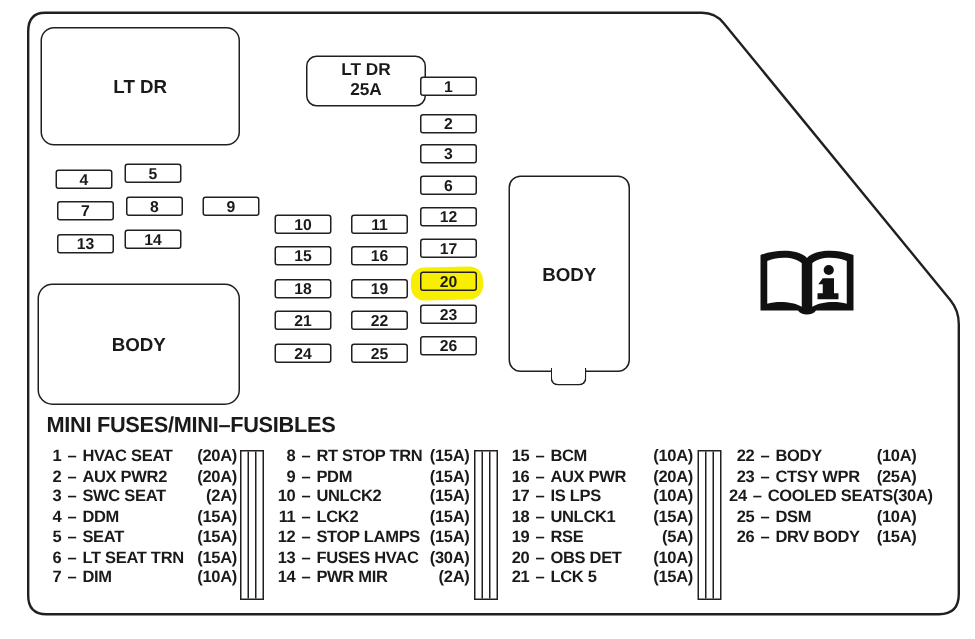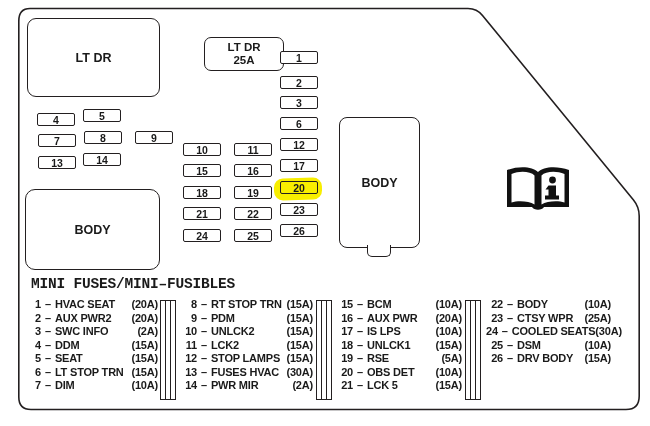--- a/index.html
+++ b/index.html
@@ -25,21 +25,21 @@
     position:absolute;width:38px;height:13px;border:1.5px solid #231f20;background:#fff;
     display:flex;align-items:center;justify-content:center;
     font-size:10.5px;font-weight:700;box-sizing:border-box;border-radius:2px;z-index:3;
   }
   .fuse.hl{background:#f8ee00;}
   .halo{position:absolute;left:274px;top:177.5px;width:48px;height:22px;
     background:#f8ee00;border-radius:9px;z-index:2;transform:rotate(-1.5deg);}
   .bookicon{position:absolute;left:505px;top:165px;}
   .legend-title{
     position:absolute;left:31px;top:276px;font-size:14.5px;font-weight:700;
-    letter-spacing:-0.2px;white-space:nowrap;font-family:Liberation Mono, monospace;
+    letter-spacing:-0.2px;white-space:nowrap;
   }
   .lcol{position:absolute;top:298px;display:flex;flex-direction:column;}
   .lrow{display:flex;align-items:baseline;height:13.5px;font-size:11px;
     font-weight:700;letter-spacing:-0.2px;white-space:nowrap;}
   .lrow .num{width:17px;text-align:right;}
   .lcol.c1 .lrow .num{width:9px;}
   .lrow .dash{margin:0 4px;}
   .lrow .amp{margin-left:auto;}
   .c1{left:32px;width:126px;}
   .c2{left:180px;width:133px;}
@@ -181,39 +181,39 @@
       </div>
     <div class="lrow">
         <span class="num">2</span>
         <span class="dash">–</span>
         <span class="lbl">AUX PWR2</span>
         <span class="amp">(20A)</span>
       </div>
     <div class="lrow">
         <span class="num">3</span>
         <span class="dash">–</span>
-        <span class="lbl">SWC INFO</span>
+        <span class="lbl">SWC SEAT</span>
         <span class="amp">(2A)</span>
       </div>
     <div class="lrow">
         <span class="num">4</span>
         <span class="dash">–</span>
         <span class="lbl">DDM</span>
         <span class="amp">(15A)</span>
       </div>
     <div class="lrow">
         <span class="num">5</span>
         <span class="dash">–</span>
         <span class="lbl">SEAT</span>
         <span class="amp">(15A)</span>
       </div>
     <div class="lrow">
         <span class="num">6</span>
         <span class="dash">–</span>
-        <span class="lbl">LT STOP TRN</span>
+        <span class="lbl">LT SEAT TRN</span>
         <span class="amp">(15A)</span>
       </div>
     <div class="lrow">
         <span class="num">7</span>
         <span class="dash">–</span>
         <span class="lbl">DIM</span>
         <span class="amp">(10A)</span>
       </div>
   </div>
 

